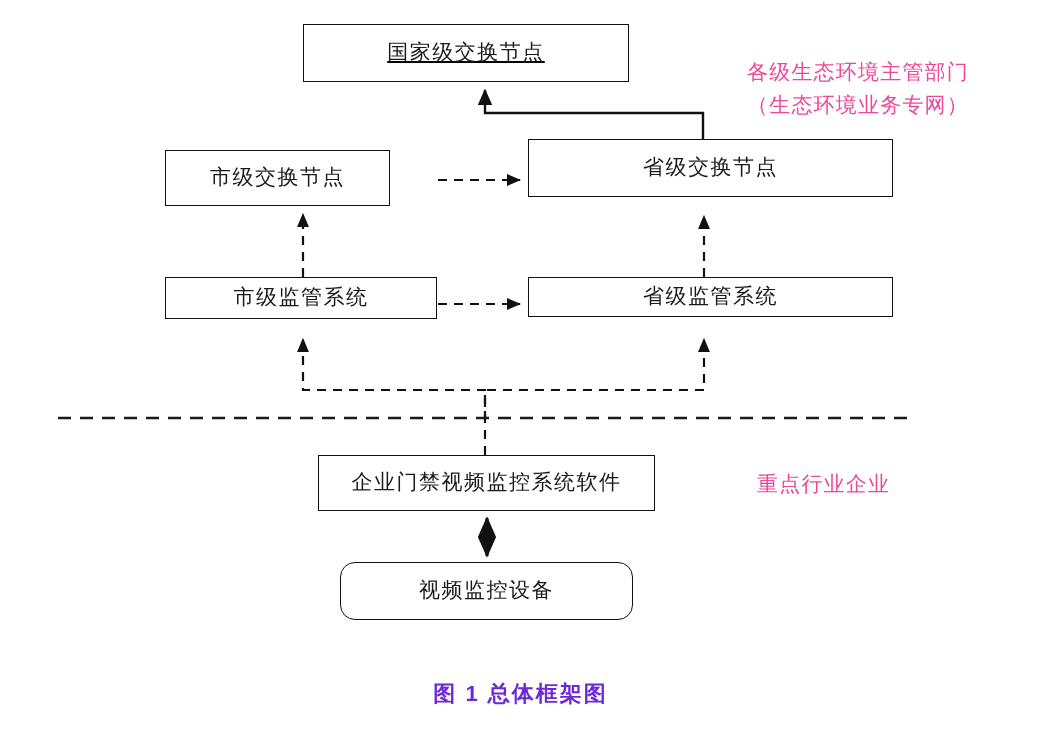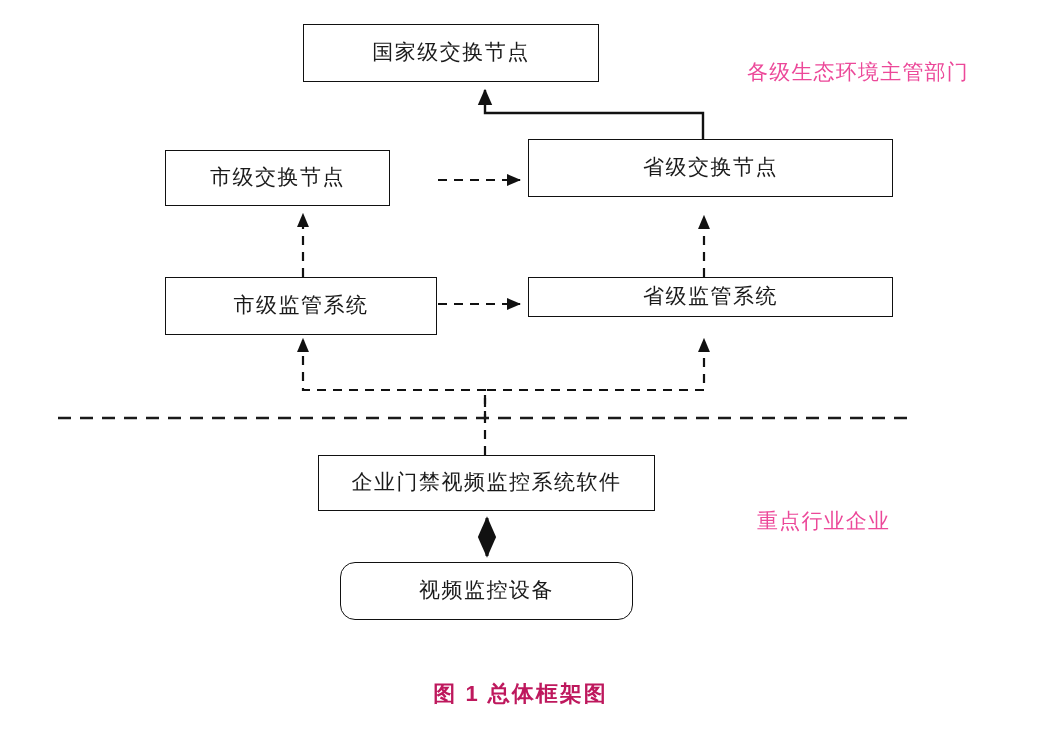--- a/index.html
+++ b/index.html
@@ -65,35 +65,35 @@
 
   .caption {
     position: absolute;
     left: 0;
     width: 1041px;
     text-align: center;
     font-family: "Liberation Sans", "DejaVu Sans", sans-serif;
     font-weight: bold;
     font-size: 22px;
     letter-spacing: 2px;
-    color: #be185d;
+    color: #6d28d9;
   }
 
   
-  #box-national      { left: 303px; top: 24px;  width: 296px; height: 58px; }
+  #box-national      { left: 303px; top: 24px;  width: 326px; height: 58px; text-decoration: underline; }
   #box-city-exchange { left: 165px; top: 150px; width: 225px; height: 56px; }
   #box-prov-exchange { left: 528px; top: 139px; width: 365px; height: 58px; }
-  #box-city-system   { left: 165px; top: 277px; width: 272px; height: 58px; }
+  #box-city-system   { left: 165px; top: 277px; width: 272px; height: 42px; }
   #box-prov-system   { left: 528px; top: 277px; width: 365px; height: 40px; }
   #box-enterprise-sw { left: 318px; top: 455px; width: 337px; height: 56px; }
   #box-camera        { left: 340px; top: 562px; width: 293px; height: 58px; border-radius: 15px; }
 
   
   #label-authority { left: 747px; top: 56px; }
-  #label-industry  { left: 757px; top: 505px; }
+  #label-industry  { left: 757px; top: 470px; font-family: Liberation Mono, monospace; }
   #caption-main    { top: 679px; }
 </style>
 </head>
 <body>
 
 <div id="canvas">
 
   <svg class="svg-layer" width="1041" height="729" viewBox="0 0 1041 729" xmlns="http://www.w3.org/2000/svg">
     <defs>
       <marker id="arrow-solid" viewBox="0 0 10 10" refX="9.2" refY="5" markerWidth="7" markerHeight="7" orient="auto-start-reverse">
@@ -167,19 +167,20 @@
   <div class="node-box" id="box-enterprise-sw">
     <span class="node-label">企业门禁视频监控系统软件</span>
   </div>
 
   <div class="node-box" id="box-camera">
     <span class="node-label">视频监控设备</span>
   </div>
 
   <div class="side-label" id="label-authority">
     <div>各级生态环境主管部门</div>
+    <div>（生态环境业务专网）</div>
   </div>
 
   <div class="side-label" id="label-industry">重点行业企业</div>
 
   <div class="caption" id="caption-main">图 1  总体框架图</div>
 
 </div>
 
 </body></html>

